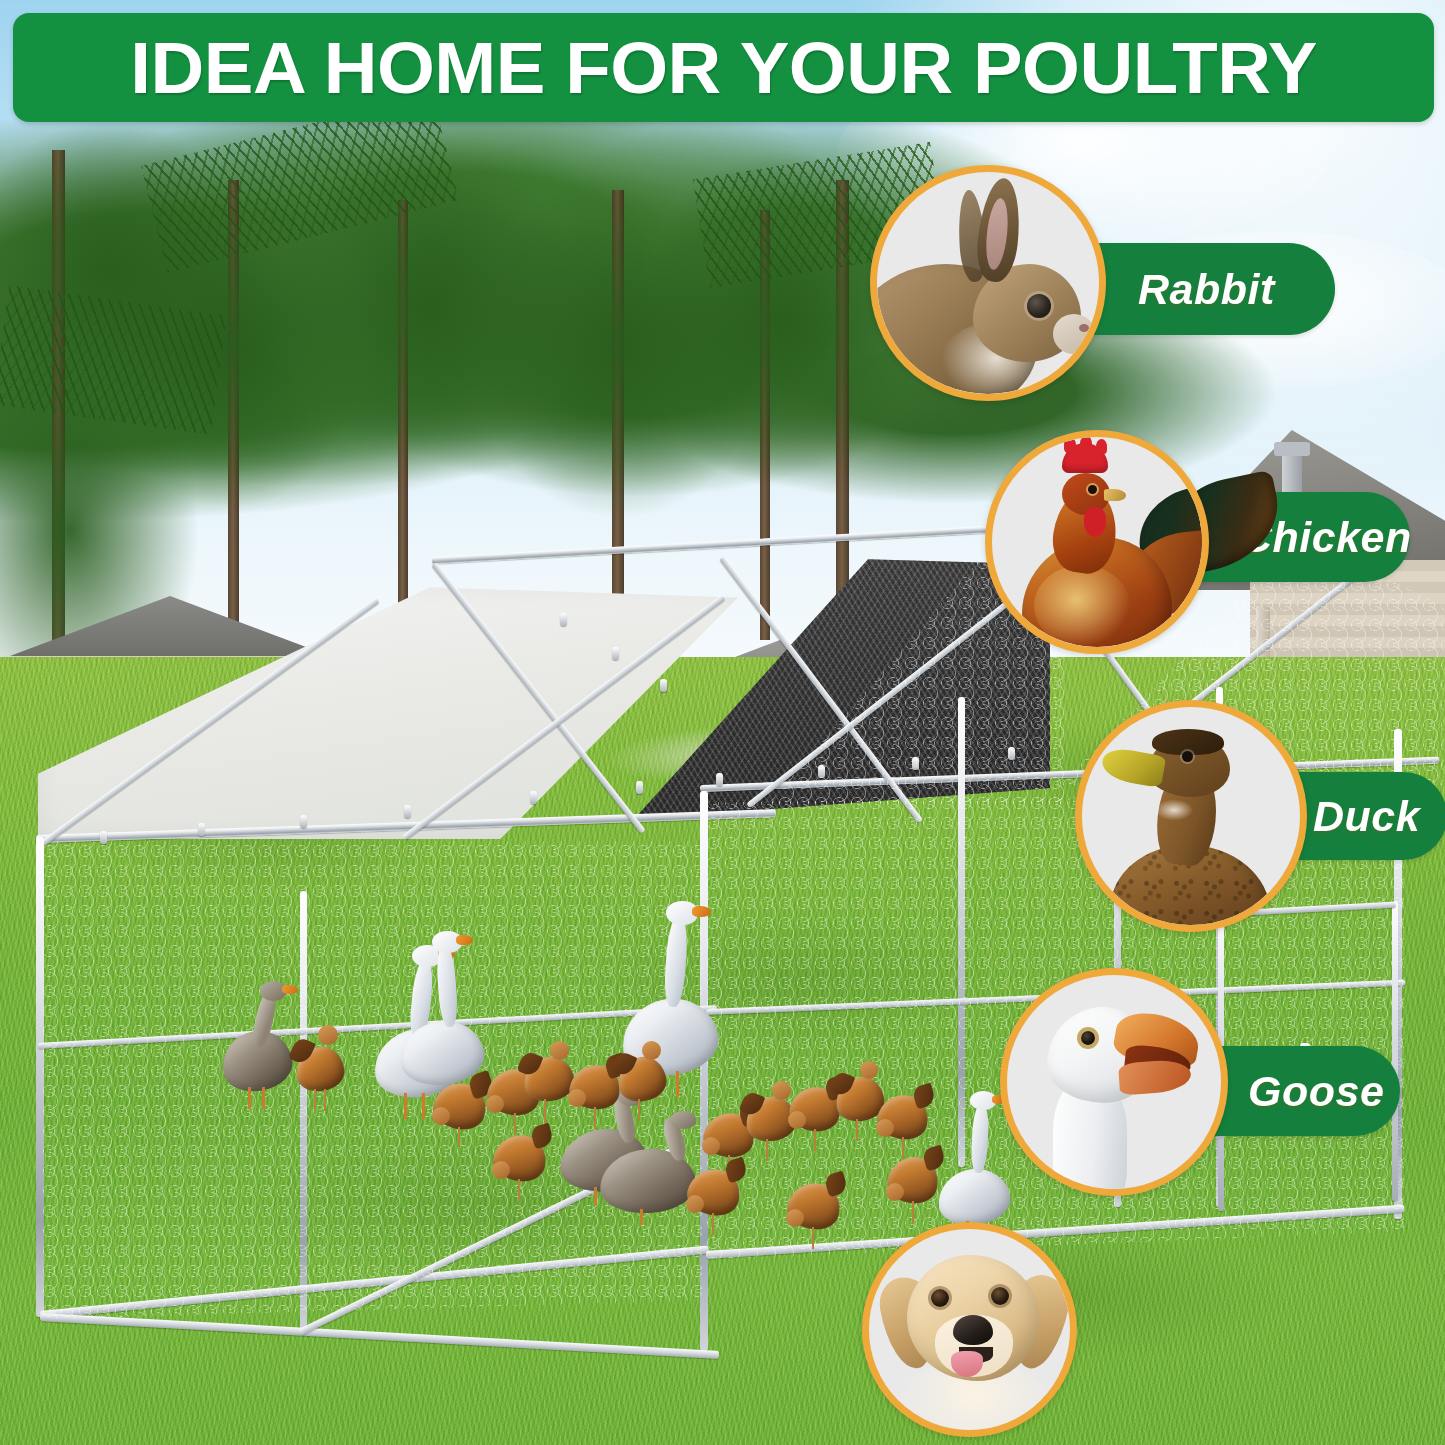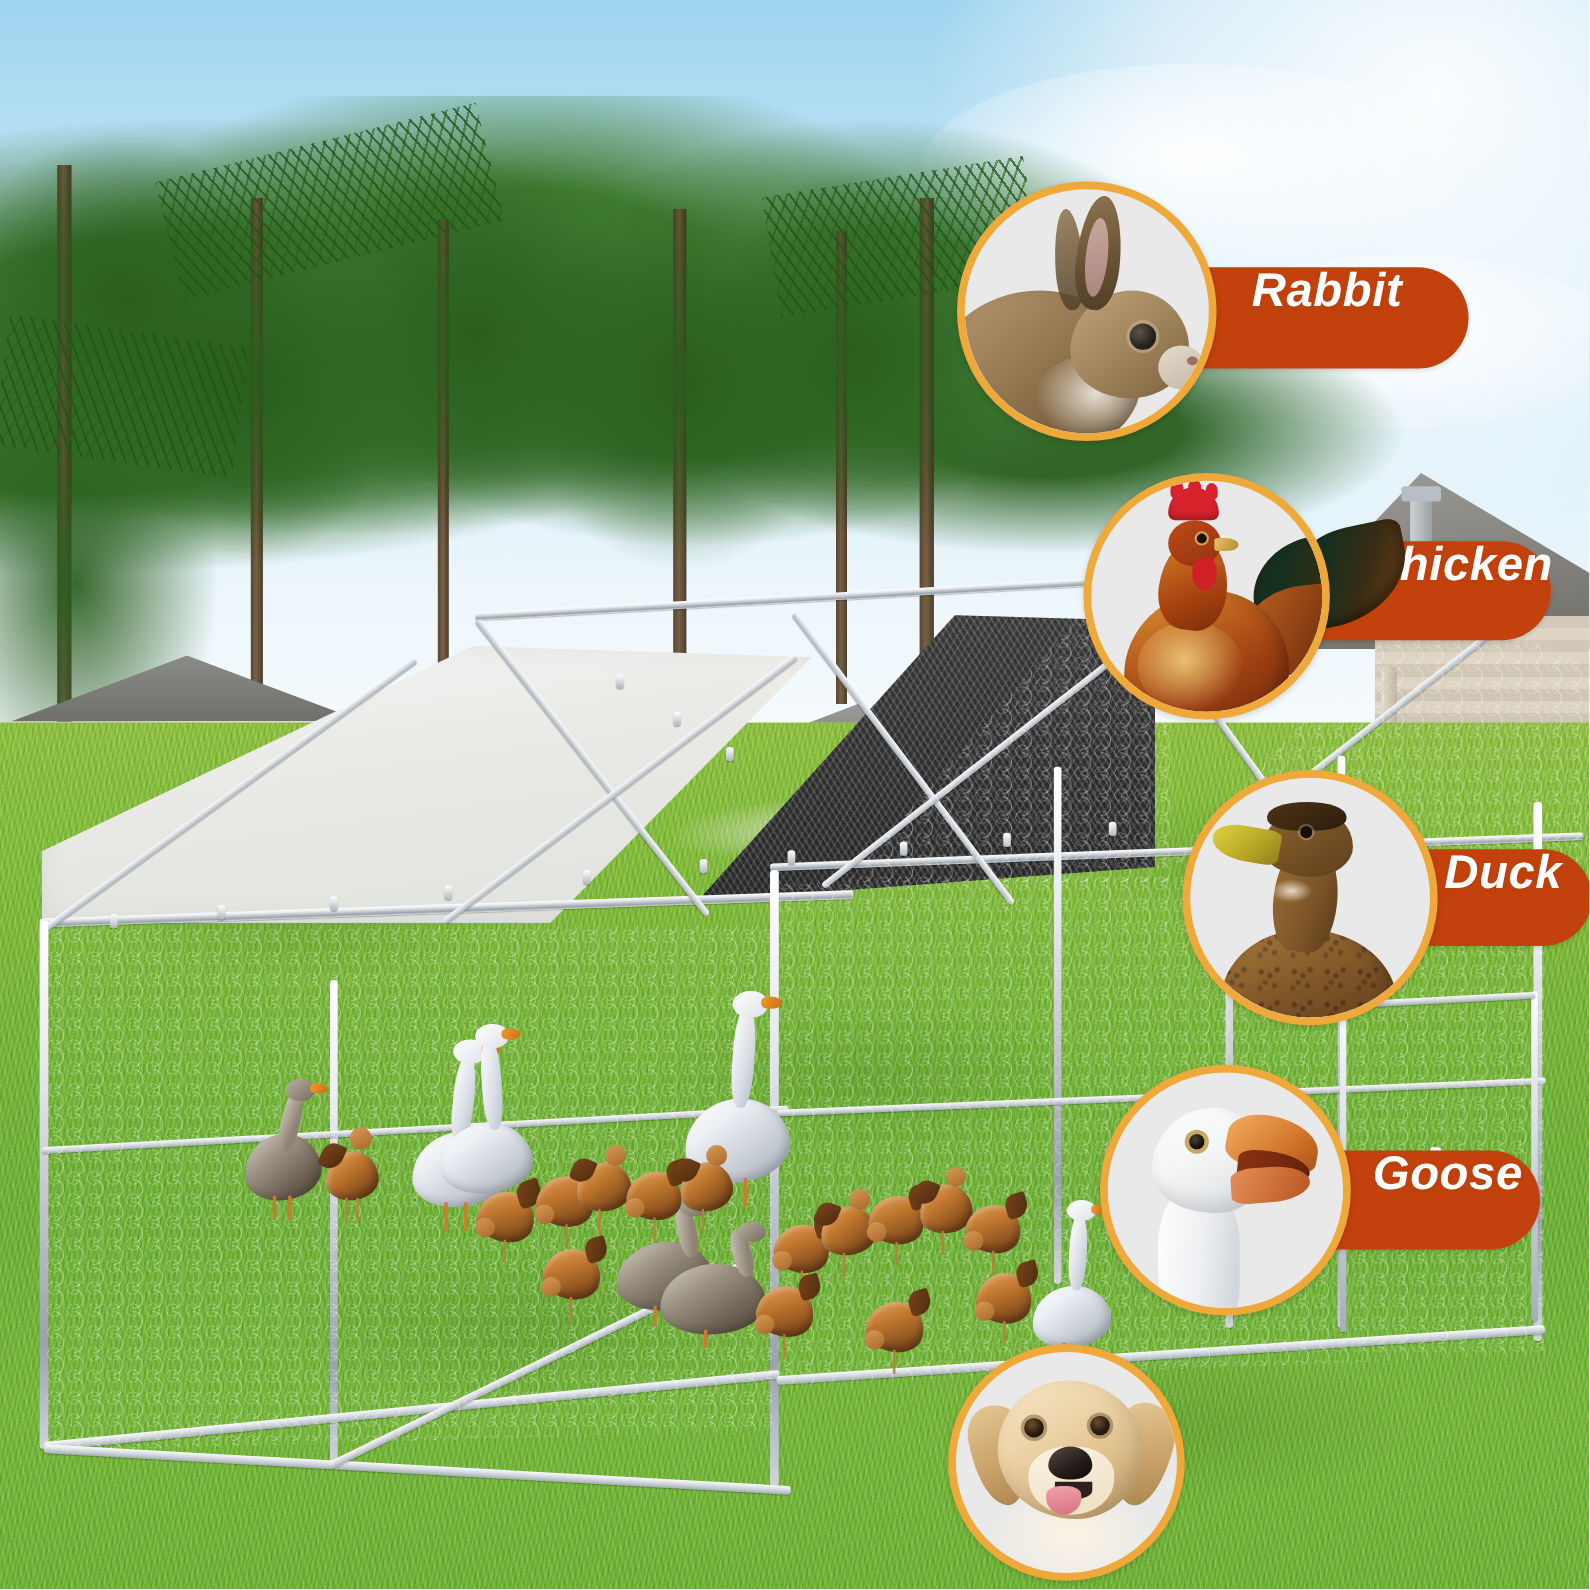--- a/index.html
+++ b/index.html
@@ -186,23 +186,23 @@
     line-height:1;
     white-space:nowrap;
     transform:scaleX(1.02);
     text-shadow:1px 2px 2px rgba(0,0,0,.20);
   }
 
   
   .callout { position:absolute; }
   .callout .pill {
     position:absolute;
-    background:#c2410c;
+    background:#15803d;
     border-radius:999px;
-    display:flex; align-items:flex-start;
+    display:flex; align-items:center;
     box-shadow:0 2px 4px rgba(0,0,0,.12);
   }
   .callout .pill span {
     color:#ffffff;
     font-weight:700;
     font-style:italic;
     font-size:43px;
     line-height:1;
     white-space:nowrap;
     letter-spacing:.5px;
@@ -588,20 +588,23 @@
       </div>
       <div class="bird" style="left:1086px;top:586px;width:34px;height:40px;">
         <div class="chicken-body" style="left:2px;top:10px;width:28px;height:22px;"></div>
         <div class="chicken-head" style="left:20px;top:0px;width:12px;height:12px;"></div>
         <div class="chicken-leg" style="left:12px;top:30px;height:10px;"></div>
       </div>
 
     </div>
   </div>
 
+  <div class="banner">
+    <div class="banner-text">IDEA HOME FOR YOUR POULTRY</div>
+  </div>
 
   <div class="callout" style="left:870px;top:165px;width:560px;height:250px;">
     <div class="pill" style="left:160px;top:78px;width:305px;height:92px;padding-left:108px;">
       <span>Rabbit</span>
     </div>
     <div class="ring" style="left:0;top:0;width:236px;height:236px;">
       <div class="inner">
         <div class="a rb-body" style="left:-30px;top:92px;width:190px;height:150px;"></div>
         <div class="a rb-chest" style="left:64px;top:150px;width:110px;height:80px;"></div>
         <div class="a rb-head" style="left:96px;top:92px;width:108px;height:98px;"></div>

